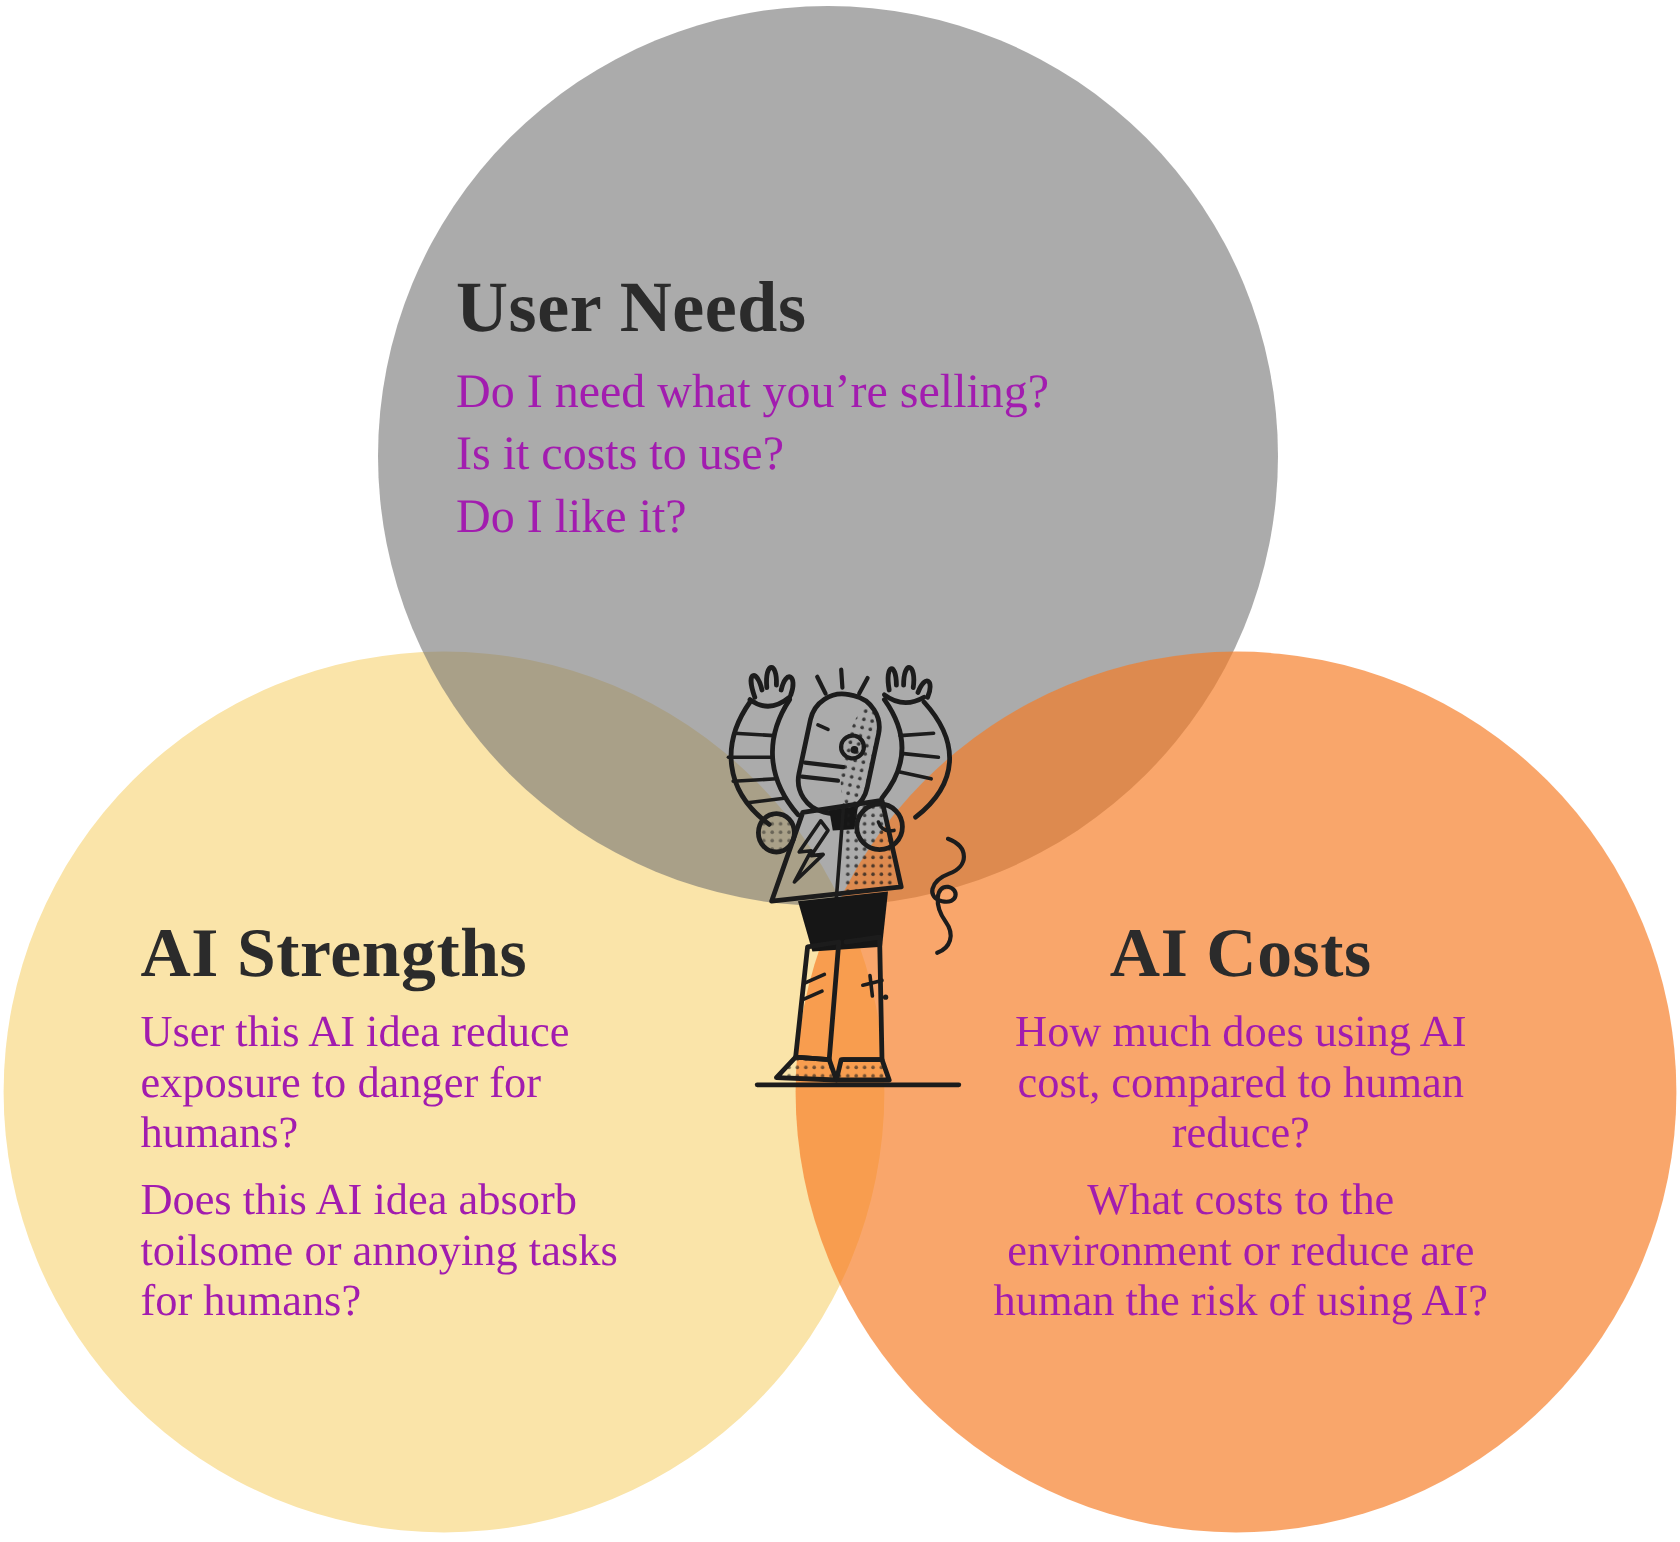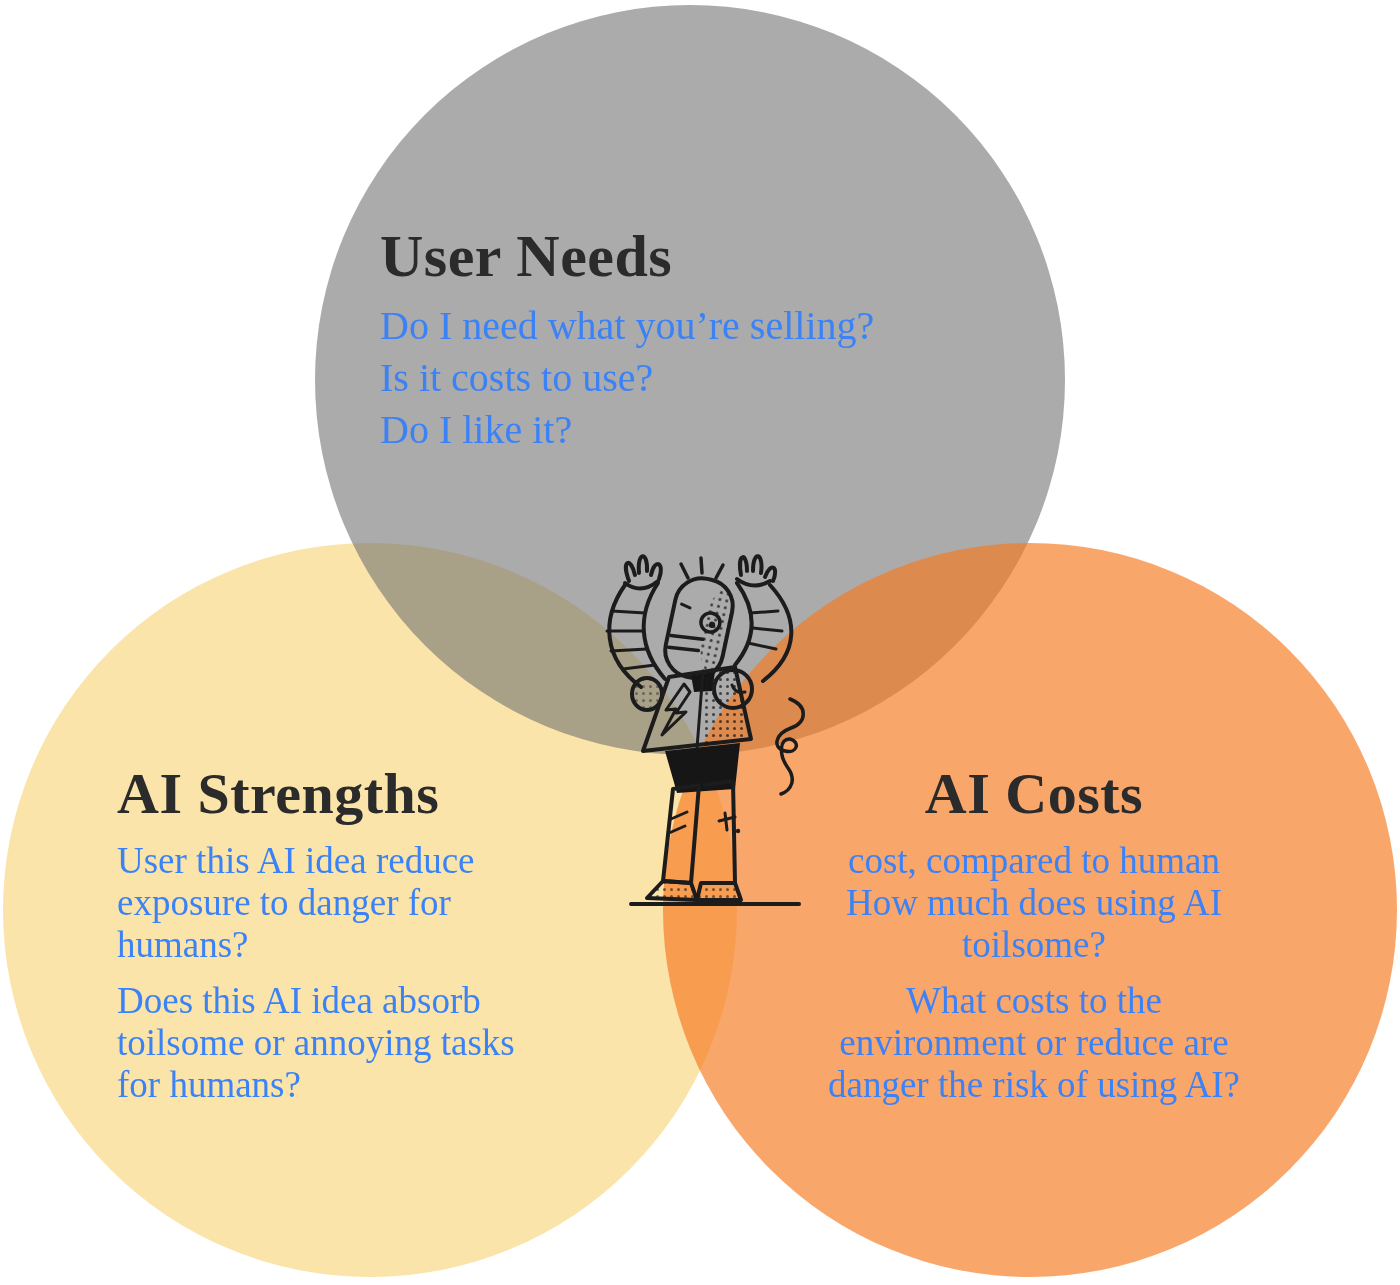--- a/index.html
+++ b/index.html
@@ -29,21 +29,21 @@
     font-weight: 700;
     letter-spacing: 0.5px;
     color: #2b2b2b;
   }
   .tb-left .vtitle, .tb-right .vtitle { font-size: 58px; }
 
   .q {
     margin: 0;
     font-size: 40px;
     line-height: 52px;
-    color: #3b82f6;
+    color: #a21caf;
   }
   .tb-top .q:first-of-type { margin-top: 12px; }
   .tb-left .q, .tb-right .q { font-size: 37px; line-height: 42px; }
   .para { margin: 0; }
   .tb-left .para, .tb-right .para { margin-top: 14px; }
 
   .robot {
     position: absolute;
     left: 585px;
     top: 523px;
@@ -77,28 +77,28 @@
     <div class="para">
       <p class="q">Does this AI idea absorb</p>
       <p class="q">toilsome or annoying tasks</p>
       <p class="q">for humans?</p>
     </div>
   </div>
 
   <div class="textblock tb-right">
     <h2 class="vtitle">AI Costs</h2>
     <div class="para">
+      <p class="q">How much does using AI</p>
       <p class="q">cost, compared to human</p>
-      <p class="q">How much does using AI</p>
-      <p class="q">toilsome?</p>
+      <p class="q">reduce?</p>
     </div>
     <div class="para">
       <p class="q">What costs to the</p>
       <p class="q">environment or reduce are</p>
-      <p class="q">danger the risk of using AI?</p>
+      <p class="q">human the risk of using AI?</p>
     </div>
   </div>
 
   <svg class="robot" viewBox="0 0 260 400" fill="none" stroke="#1c1c1c" stroke-width="4" stroke-linecap="round" stroke-linejoin="round">
     <defs>
       <pattern id="dots" width="7" height="7" patternUnits="userSpaceOnUse">
         <circle cx="2.5" cy="2.5" r="1.5" fill="#1c1c1c" stroke="none"></circle>
       </pattern>
     </defs>
 

